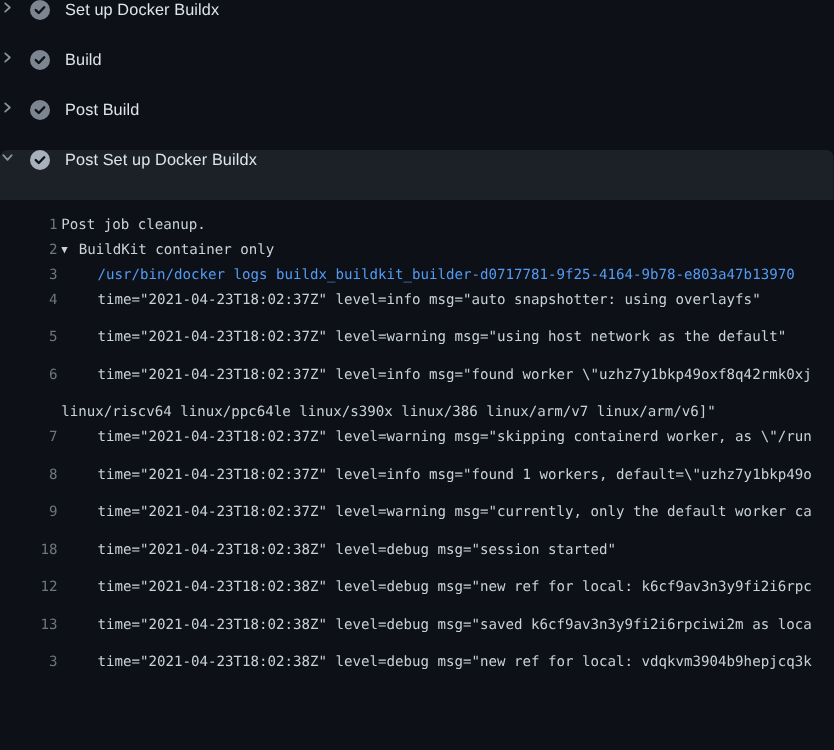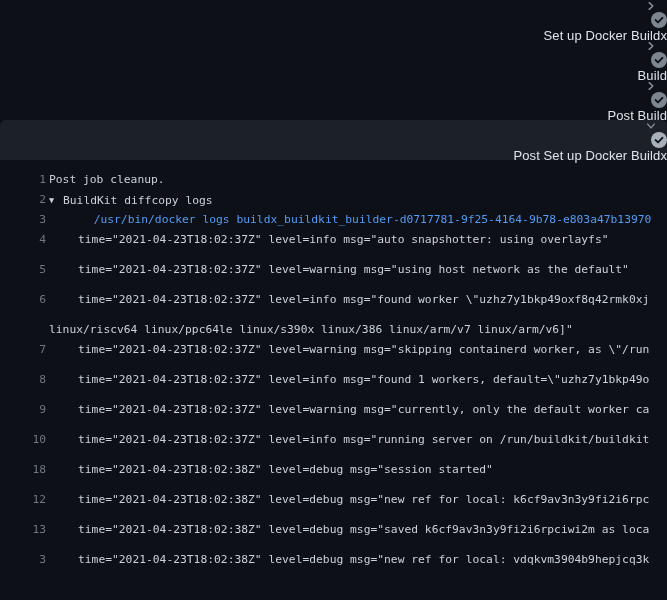--- a/index.html
+++ b/index.html
@@ -11,25 +11,23 @@
     background: #0d1117;
     font-family: "Liberation Sans", "DejaVu Sans", sans-serif;
   }
   .viewer { width: 667px; height: 600px; position: relative; }
 
   
   .steps { }
   .step {
     height: 40px;
     display: flex;
-    align-items: flex-end;
-    padding-left: 12px;
+    align-items: flex-start;
     cursor: pointer;
     box-sizing: border-box;
-    flex-direction: column;
   }
   .step.expanded {
     background: #1c2128;
     border-radius: 6px 6px 0 0;
   }
   .chev {
     width: 22px;
     display: flex;
     align-items: center;
     justify-content: flex-start;
@@ -72,21 +70,21 @@
     color: #6e7681;
     cursor: pointer;
   }
   .row .content {
     position: absolute;
     left: 49px; right: 0; top: 0;
     overflow: hidden;
     color: #c9d1d9;
   }
   .row.sub .content { left: 78px; }
-  .row.command .content { color: #539bf5; text-align: center; }
+  .row.command .content { color: #539bf5; }
   .row.group .content { cursor: pointer; }
   .marker {
     display: none;
   }
   .row.group .marker {
     display: inline-block;
     width: 14px;
     font-size: 8.5px;
     vertical-align: 1px;
     color: #c9d1d9;
@@ -154,21 +152,21 @@
   </div>
 </div>
   <div class="log">
   <div class="row plain">
     <span class="num">1</span>
     <span class="content"><span class="txt">Post job cleanup.</span></span>
   </div>
 
   <div class="row group">
     <span class="num">2</span>
-    <span class="content"><span class="marker">▼</span><span class="txt">BuildKit diffcopy logs</span></span>
+    <span class="content"><span class="marker">▼</span><span class="txt">BuildKit container only</span></span>
   </div>
 
   <div class="row command sub">
     <span class="num">3</span>
     <span class="content"><span class="txt">/usr/bin/docker logs buildx_buildkit_builder-d0717781-9f25-4164-9b78-e803a47b13970</span></span>
   </div>
 
   <div class="row log sub">
     <span class="num">4</span>
     <span class="content"><span class="txt">time="2021-04-23T18:02:37Z" level=info msg="auto snapshotter: using overlayfs"</span></span>
@@ -197,24 +195,20 @@
   <div class="row log sub">
     <span class="num">8</span>
     <span class="content"><span class="txt">time="2021-04-23T18:02:37Z" level=info msg="found 1 workers, default=\"uzhz7y1bkp49o</span></span>
   </div>
 
   <div class="row log sub">
     <span class="num">9</span>
     <span class="content"><span class="txt">time="2021-04-23T18:02:37Z" level=warning msg="currently, only the default worker ca</span></span>
   </div>
 
-  <div class="row log sub">
-    <span class="num">10</span>
-    <span class="content"><span class="txt">time="2021-04-23T18:02:37Z" level=info msg="running server on /run/buildkit/buildkit</span></span>
-  </div>
 
   <div class="row log sub">
     <span class="num">18</span>
     <span class="content"><span class="txt">time="2021-04-23T18:02:38Z" level=debug msg="session started"</span></span>
   </div>
 
   <div class="row log sub">
     <span class="num">12</span>
     <span class="content"><span class="txt">time="2021-04-23T18:02:38Z" level=debug msg="new ref for local: k6cf9av3n3y9fi2i6rpc</span></span>
   </div>

